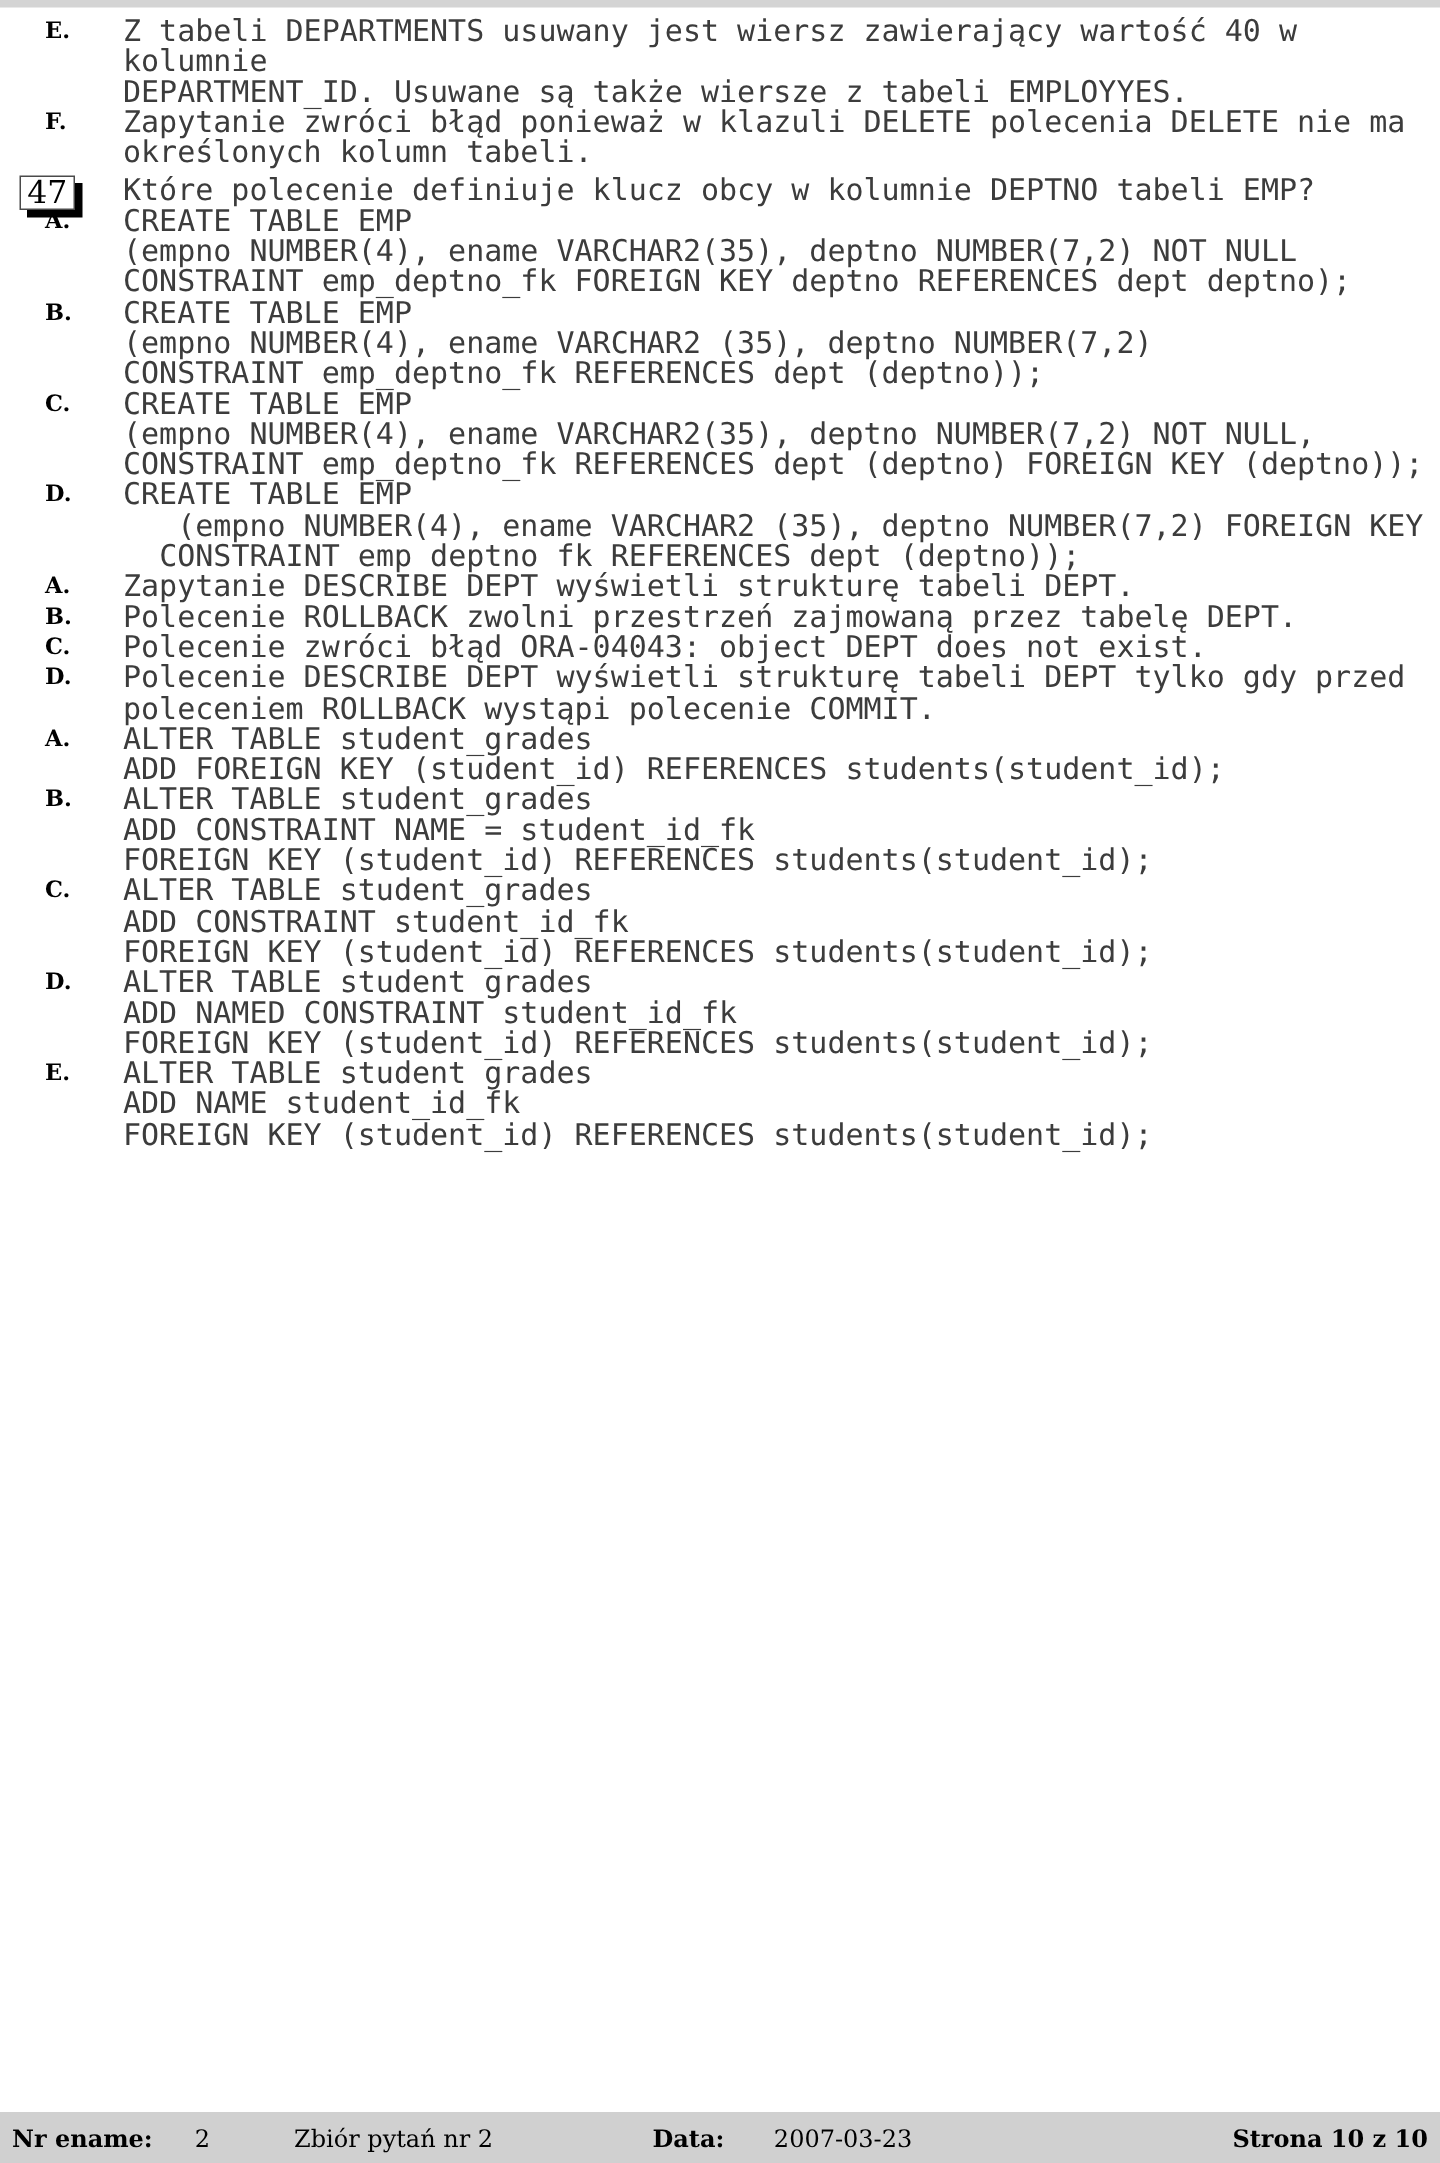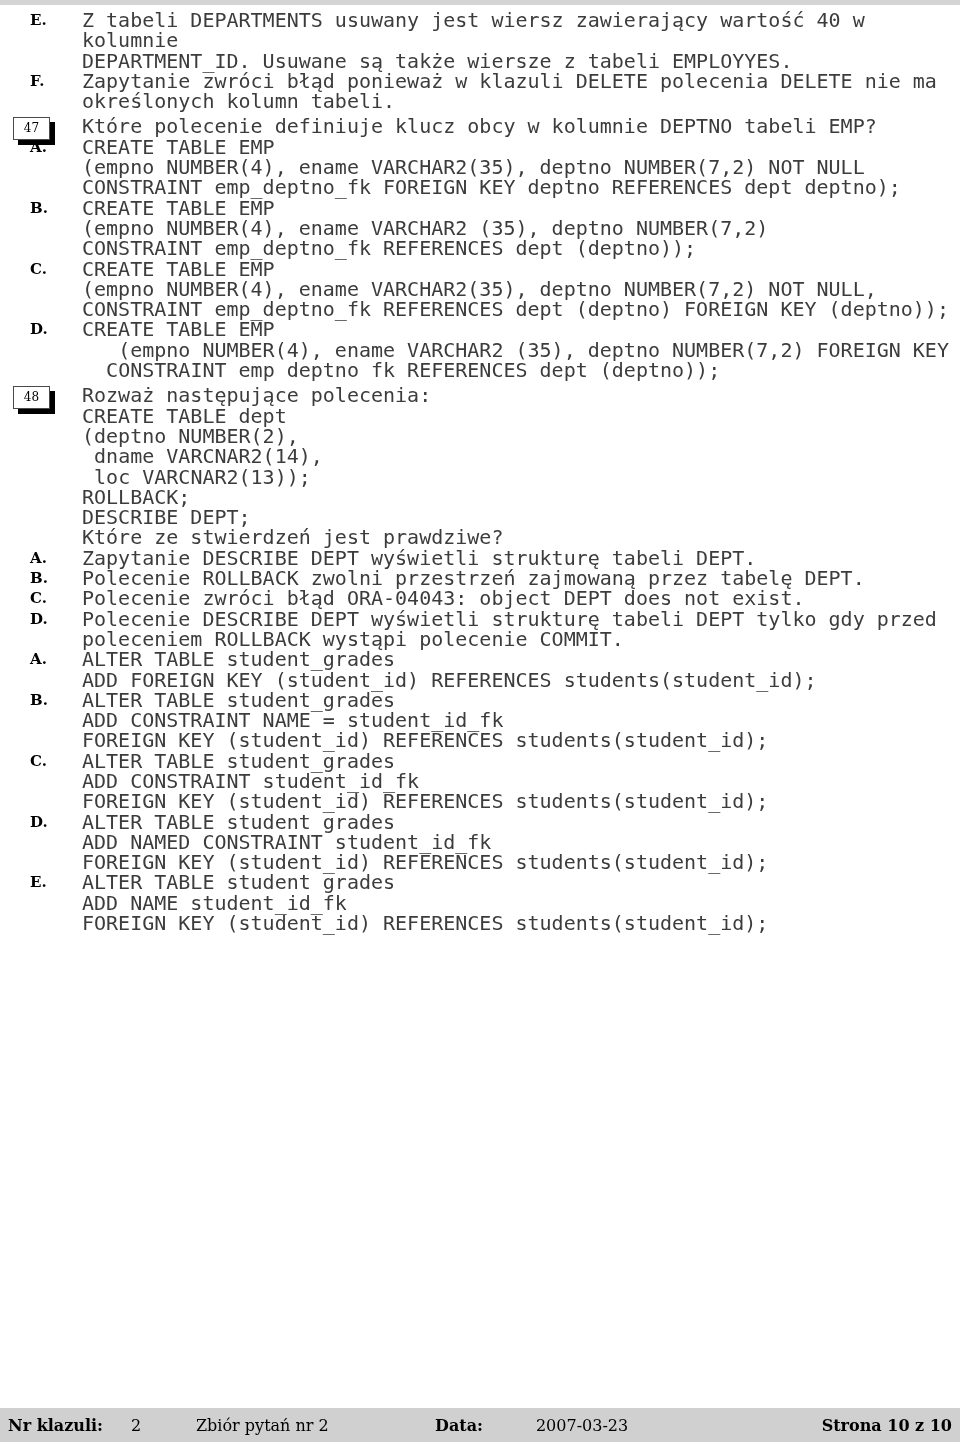--- a/index.html
+++ b/index.html
@@ -59,21 +59,21 @@
     position: absolute;
     left: 13px;
     top: 1px;
     width: 37px;
     height: 23px;
     background: #ffffff;
     border: 1px solid #4a4a4a;
     box-shadow: 5px 5px 0 0 #000000;
     font-family: "DejaVu Serif", "Liberation Serif", serif;
     font-weight: normal;
-    font-size: 12px;
+    font-size: 21px;
     line-height: 21px;
     text-align: center;
     color: #000;
   }
 
   
   .body-text {
     font-family: "DejaVu Sans Mono", "Liberation Mono", monospace;
     font-size: 20px;
     line-height: 20.3px;
@@ -99,21 +99,21 @@
     font-size: 16px;
     color: #000;
   }
   .footer .f-lbl { font-weight: bold; }
   .footer .f-val { font-weight: normal; }
   .f-cell { display: flex; align-items: baseline; }
   .f-c1 { position: absolute; left: 8px; }
   .f-c1 .f-val { margin-left: 28px; }
   .f-c2 { position: absolute; left: 196px; }
   .f-c3 { position: absolute; left: 435px; gap: 29px; }
-  .f-c3 .f-val { margin-left: 24px; }
+  .f-c3 .f-val { margin-left: 4px; }
   .f-c4 { position: absolute; right: 8px; font-weight: bold; }
 </style>
 </head>
 <body>
 
 <div class="top-rule"></div>
 
 <div class="page">
   <div id="blocks">
       <div class="row">
@@ -147,31 +147,20 @@
         <div class="body-text">CREATE TABLE EMP
 (empno NUMBER(4), ename VARCHAR2(35), deptno NUMBER(7,2) NOT NULL,
 CONSTRAINT emp_deptno_fk REFERENCES dept (deptno) FOREIGN KEY (deptno));</div>
       </div>
       <div class="row">
         <div class="marker">D.</div>
         <div class="body-text">CREATE TABLE EMP
    (empno NUMBER(4), ename VARCHAR2 (35), deptno NUMBER(7,2) FOREIGN KEY
   CONSTRAINT emp deptno fk REFERENCES dept (deptno));</div>
       </div>
-      <div class="row q spaced-sm">
-        <div class="qbadge">48</div>
-        <div class="body-text">Rozważ następujące polecenia:
-CREATE TABLE dept
-(deptno NUMBER(2),
- dname VARCNAR2(14),
- loc VARCNAR2(13));
-ROLLBACK;
-DESCRIBE DEPT;
-Które ze stwierdzeń jest prawdziwe?</div>
-      </div>
       <div class="row">
         <div class="marker">A.</div>
         <div class="body-text">Zapytanie DESCRIBE DEPT wyświetli strukturę tabeli DEPT.</div>
       </div>
       <div class="row">
         <div class="marker">B.</div>
         <div class="body-text">Polecenie ROLLBACK zwolni przestrzeń zajmowaną przez tabelę DEPT.</div>
       </div>
       <div class="row">
         <div class="marker">C.</div>
@@ -209,21 +198,21 @@
         <div class="marker">E.</div>
         <div class="body-text">ALTER TABLE student grades
 ADD NAME student_id_fk
 FOREIGN KEY (student_id) REFERENCES students(student_id);</div>
       </div>
     </div>
 </div>
 
 <div class="footer">
   <div class="f-cell f-c1">
-    <span class="f-lbl">Nr klazuli:</span>
+    <span class="f-lbl">Nr ename:</span>
     <span class="f-val">2</span>
   </div>
   <div class="f-cell f-c2">
     <span class="f-val">Zbiór pytań nr 2</span>
   </div>
   <div class="f-cell f-c3">
     <span class="f-lbl">Data:</span>
     <span class="f-val">2007-03-23</span>
   </div>
   <div class="f-cell f-c4">

